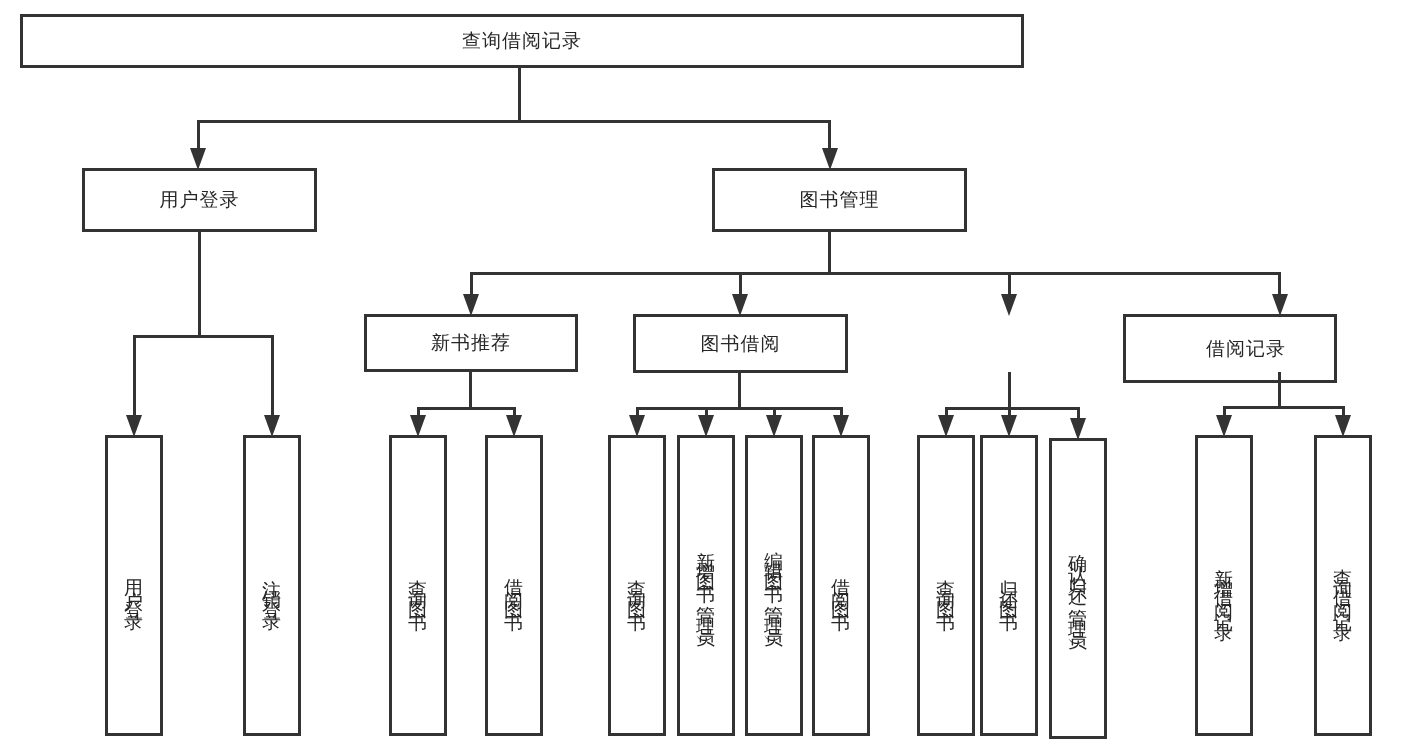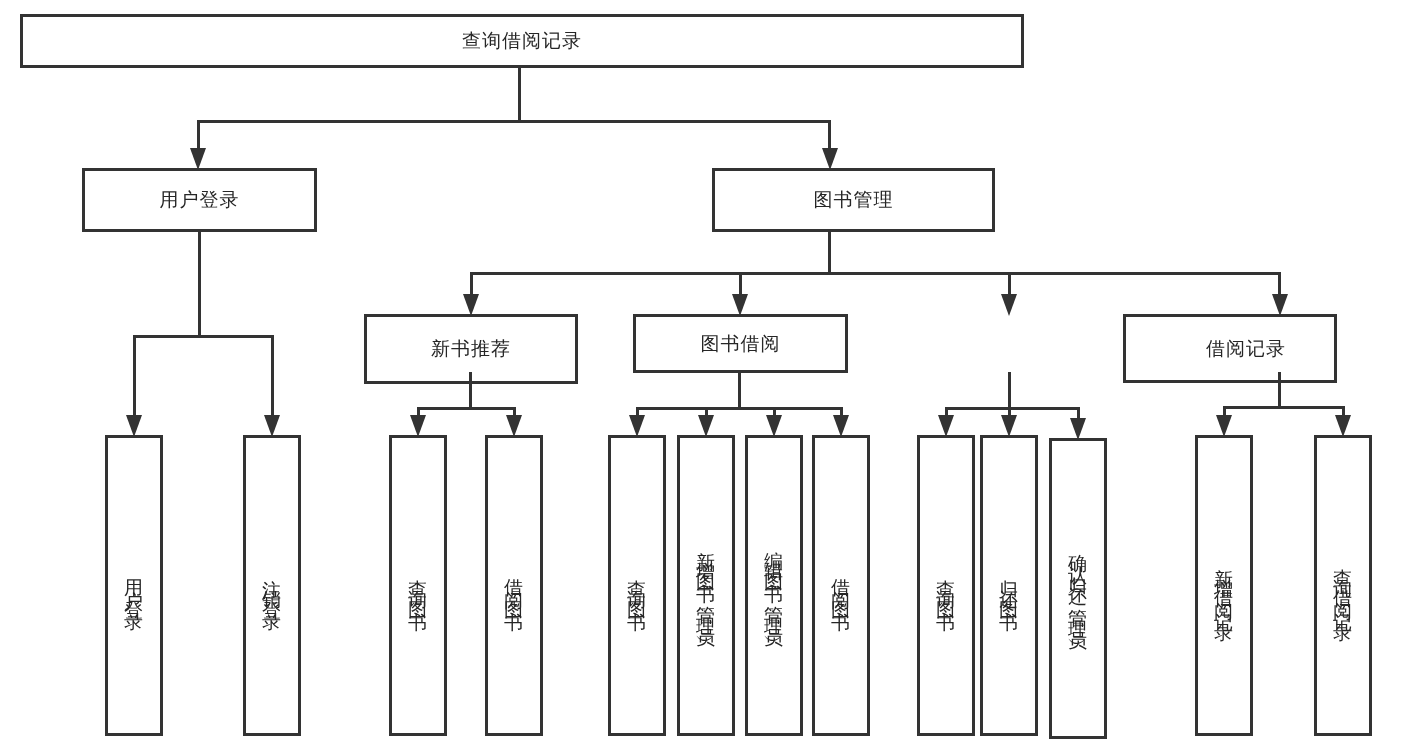--- a/index.html
+++ b/index.html
@@ -25,22 +25,22 @@
   .hlabel { font-size: 19px; letter-spacing: 1px; white-space: nowrap; }
   .vtext {
     writing-mode: vertical-rl;
     font-size: 19px;
     letter-spacing: 11px;
     line-height: 1;
     white-space: nowrap;
   }
   #box-root { left: 20px;   top: 14px;  width: 1004px; height: 54px; }
   #box-user { left: 82px;   top: 168px; width: 235px;  height: 64px; }
-  #box-mgmt { left: 712px;  top: 168px; width: 283px;  height: 64px; }
-  #box-rec  { left: 364px;  top: 314px; width: 214px;  height: 70px; }
+  #box-mgmt { left: 712px;  top: 168px; width: 255px;  height: 64px; }
+  #box-rec  { left: 364px;  top: 314px; width: 214px;  height: 58px; }
   #box-bb   { left: 633px;  top: 314px; width: 215px;  height: 59px; }
   #box-cb   { left: 903px;  top: 314px; width: 215px;  height: 59px; }
   #box-br   { left: 1123px; top: 314px; width: 214px;  height: 69px; padding-left: 32px; }
   .leaf { top: 435px; width: 58px; height: 301px; }
   #leaf-ul1 { left: 105px; }
   #leaf-ul2 { left: 243px; }
   #leaf-rc1 { left: 389px; }
   #leaf-rc2 { left: 485px; }
   #leaf-bb1 { left: 608px; }
   #leaf-bb2 { left: 677px; }

